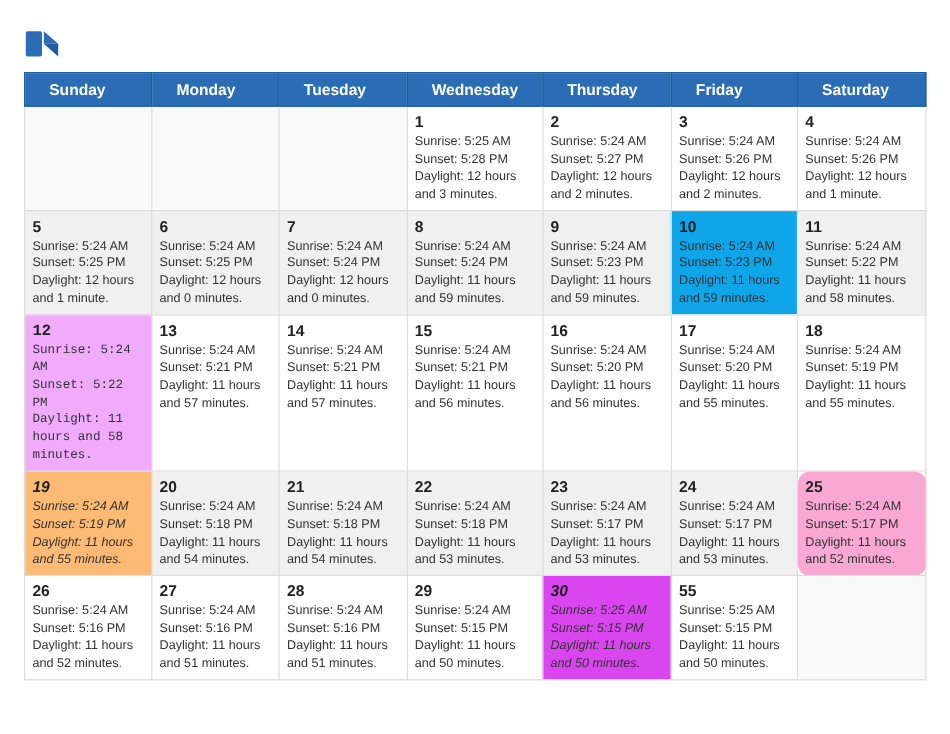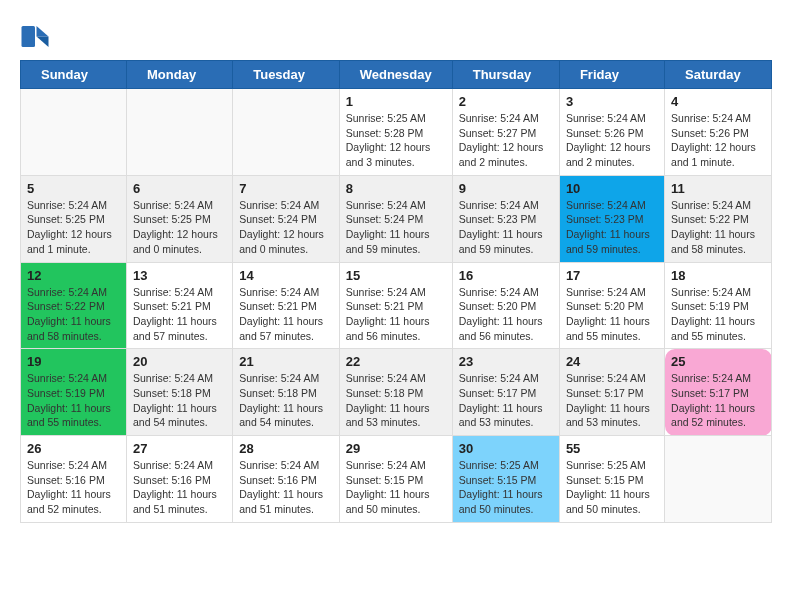--- a/index.html
+++ b/index.html
@@ -193,21 +193,21 @@
 Daylight: 11 hours and 59 minutes.</div>
         </td>
         <td style="background: rgb(240, 240, 240);">
           <span class="day-number">11</span>
           <div class="day-info" style="white-space: pre-line;">Sunrise: 5:24 AM
 Sunset: 5:22 PM
 Daylight: 11 hours and 58 minutes.</div>
         </td>
       </tr>
       <tr>
-        <td style="background: #22c55e;">
+        <td style="background: #f0abfc; font-family: Liberation Mono, monospace;">
           <span class="day-number">12</span>
           <div class="day-info" style="white-space: pre-line;">Sunrise: 5:24 AM
 Sunset: 5:22 PM
 Daylight: 11 hours and 58 minutes.</div>
         </td>
         <td style="background: rgb(255, 255, 255);">
           <span class="day-number">13</span>
           <div class="day-info" style="white-space: pre-line;">Sunrise: 5:24 AM
 Sunset: 5:21 PM
 Daylight: 11 hours and 57 minutes.</div>
@@ -237,21 +237,21 @@
 Daylight: 11 hours and 55 minutes.</div>
         </td>
         <td style="background: rgb(255, 255, 255);">
           <span class="day-number">18</span>
           <div class="day-info" style="white-space: pre-line;">Sunrise: 5:24 AM
 Sunset: 5:19 PM
 Daylight: 11 hours and 55 minutes.</div>
         </td>
       </tr>
       <tr>
-        <td style="background: #22c55e;">
+        <td style="background: #fdba74; font-style: italic;">
           <span class="day-number">19</span>
           <div class="day-info" style="white-space: pre-line;">Sunrise: 5:24 AM
 Sunset: 5:19 PM
 Daylight: 11 hours and 55 minutes.</div>
         </td>
         <td style="background: rgb(240, 240, 240);">
           <span class="day-number">20</span>
           <div class="day-info" style="white-space: pre-line;">Sunrise: 5:24 AM
 Sunset: 5:18 PM
 Daylight: 11 hours and 54 minutes.</div>
@@ -305,21 +305,21 @@
           <div class="day-info" style="white-space: pre-line;">Sunrise: 5:24 AM
 Sunset: 5:16 PM
 Daylight: 11 hours and 51 minutes.</div>
         </td>
         <td style="background: rgb(255, 255, 255);">
           <span class="day-number">29</span>
           <div class="day-info" style="white-space: pre-line;">Sunrise: 5:24 AM
 Sunset: 5:15 PM
 Daylight: 11 hours and 50 minutes.</div>
         </td>
-        <td style="background: #7dd3fc;">
+        <td style="background: #d946ef; font-style: italic;">
           <span class="day-number">30</span>
           <div class="day-info" style="white-space: pre-line;">Sunrise: 5:25 AM
 Sunset: 5:15 PM
 Daylight: 11 hours and 50 minutes.</div>
         </td>
         <td style="background: rgb(255, 255, 255);">
           <span class="day-number">55</span>
           <div class="day-info" style="white-space: pre-line;">Sunrise: 5:25 AM
 Sunset: 5:15 PM
 Daylight: 11 hours and 50 minutes.</div>

